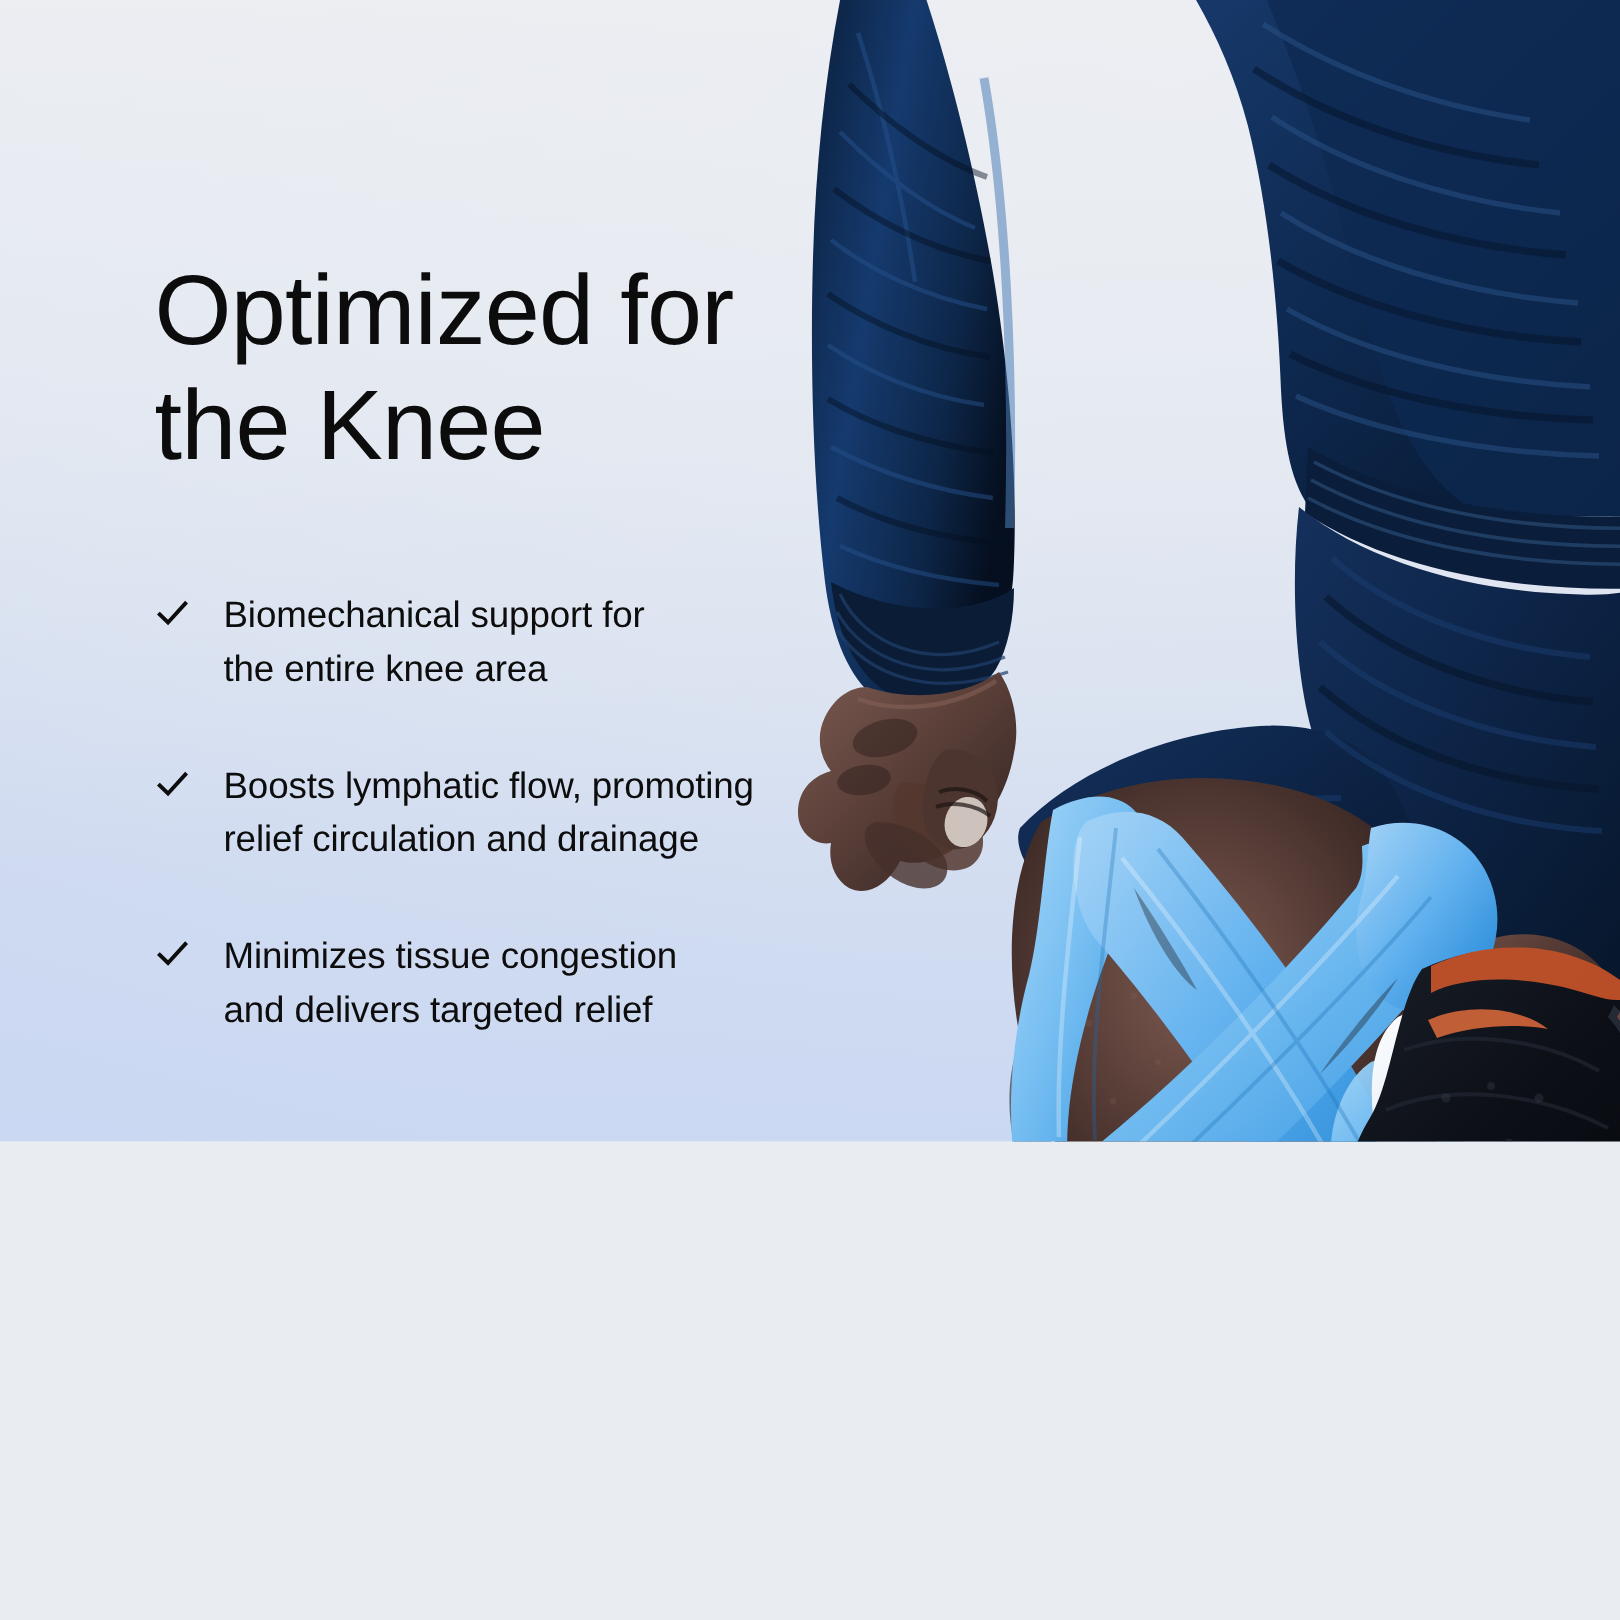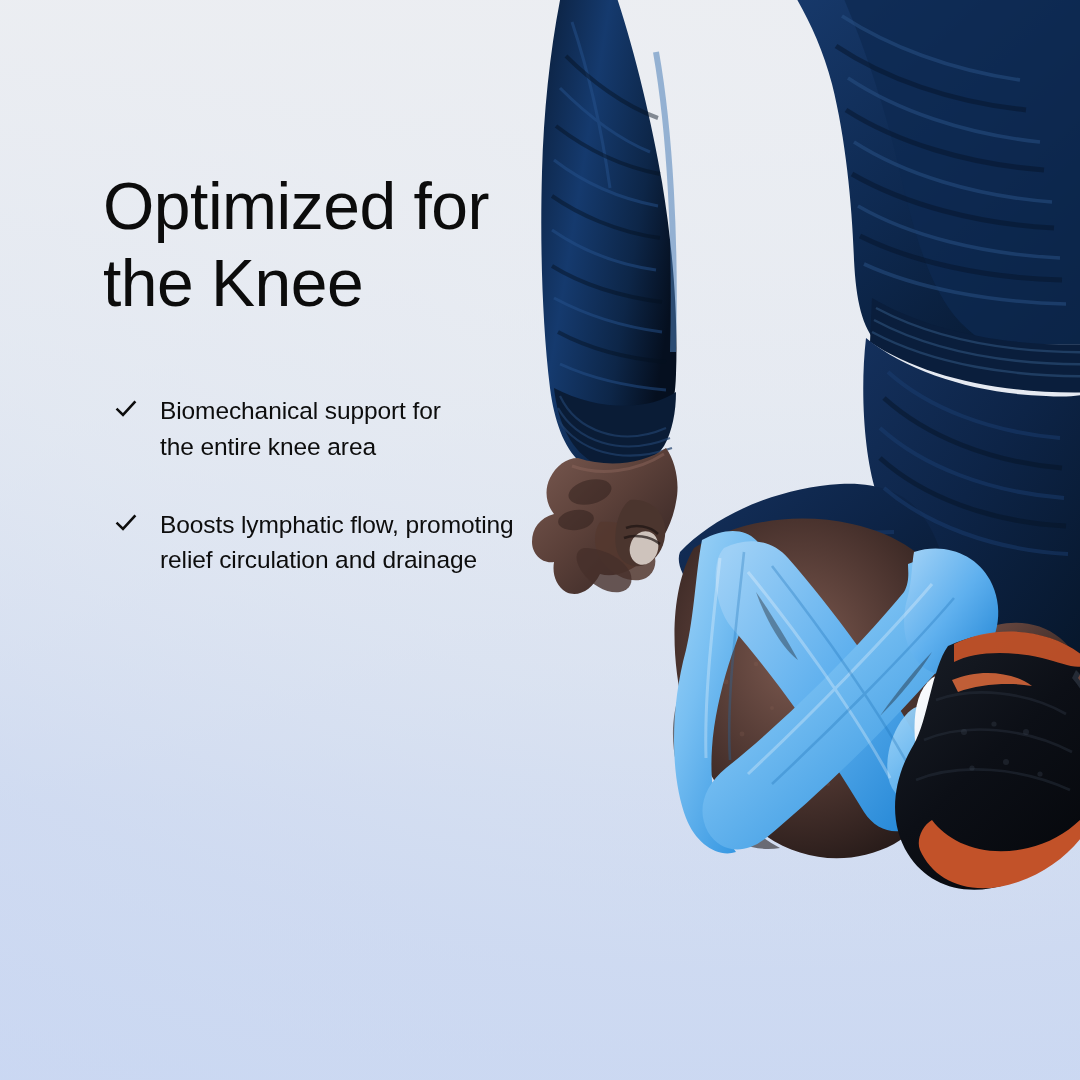--- a/index.html
+++ b/index.html
@@ -2,42 +2,42 @@
 <html><head>
 <meta charset="utf-8">
 <style>
   html,body{margin:0;padding:0;}
   body{
     width:1080px;height:1080px;overflow:hidden;
     font-family:"Liberation Sans",sans-serif;
     background:#e9ecf1;
   }
   #stage{
-    position:relative;width:1080px;height:1080px;overflow:hidden;
+    position:relative;width:1080px;height:761px;overflow:hidden;
   }
   
   .bg{
     position:absolute;inset:0;
     background:
       radial-gradient(150% 110% at 72% 4%, #eceef2 0%, #e5e9f0 30%, #dde4f0 55%, #d2dcf0 78%, #ccd8f1 100%);
   }
   .bg-tint{
     position:absolute;inset:0;
     background:linear-gradient(178deg, rgba(236,238,242,0.95) 0%, rgba(230,235,243,0.55) 38%, rgba(203,217,243,0.30) 72%, rgba(200,215,243,0.55) 100%);
   }
   
   .copy{
     position:absolute;left:103px;top:168px;width:470px;
   }
   .headline{
     font-size:66px;line-height:1.16;font-weight:400;
     color:#0c0c0c;letter-spacing:-0.5px;margin:0;
     white-space:pre-line;
   }
-  .bullets{margin:11px;padding:0;list-style:none;margin-top:72px;}
+  .bullets{margin:0;padding:0;list-style:none;margin-top:72px;}
   .bullet{
     display:flex;align-items:flex-start;gap:22px;margin-bottom:42px;
   }
   .bullet:last-child{margin-bottom:0;}
   .check{
     flex:0 0 24px;width:24px;height:30px;margin-top:4px;
   }
   .check svg{display:block;width:24px;height:24px;}
   .btext{
     font-size:24.5px;line-height:1.46;color:#0d0d0d;font-weight:400;
@@ -410,16 +410,25 @@
       </li>
       <li class="bullet">
         <span class="check">
           <svg viewBox="0 0 24 24" xmlns="http://www.w3.org/2000/svg" aria-hidden="true">
             <path d="M3.5 12.6 L9 18 L20.5 5.4" fill="none" stroke="#0d0d0d" stroke-width="2.6" stroke-linecap="square" stroke-linejoin="miter"></path>
           </svg>
         </span>
         <span class="btext">Boosts lymphatic flow, promoting
 relief circulation and drainage</span>
       </li>
+      <li class="bullet">
+        <span class="check">
+          <svg viewBox="0 0 24 24" xmlns="http://www.w3.org/2000/svg" aria-hidden="true">
+            <path d="M3.5 12.6 L9 18 L20.5 5.4" fill="none" stroke="#0d0d0d" stroke-width="2.6" stroke-linecap="square" stroke-linejoin="miter"></path>
+          </svg>
+        </span>
+        <span class="btext">Minimizes tissue congestion
+and delivers targeted relief</span>
+      </li>
     </ul>
   </div>
 
 </div>
 
 </body></html>

